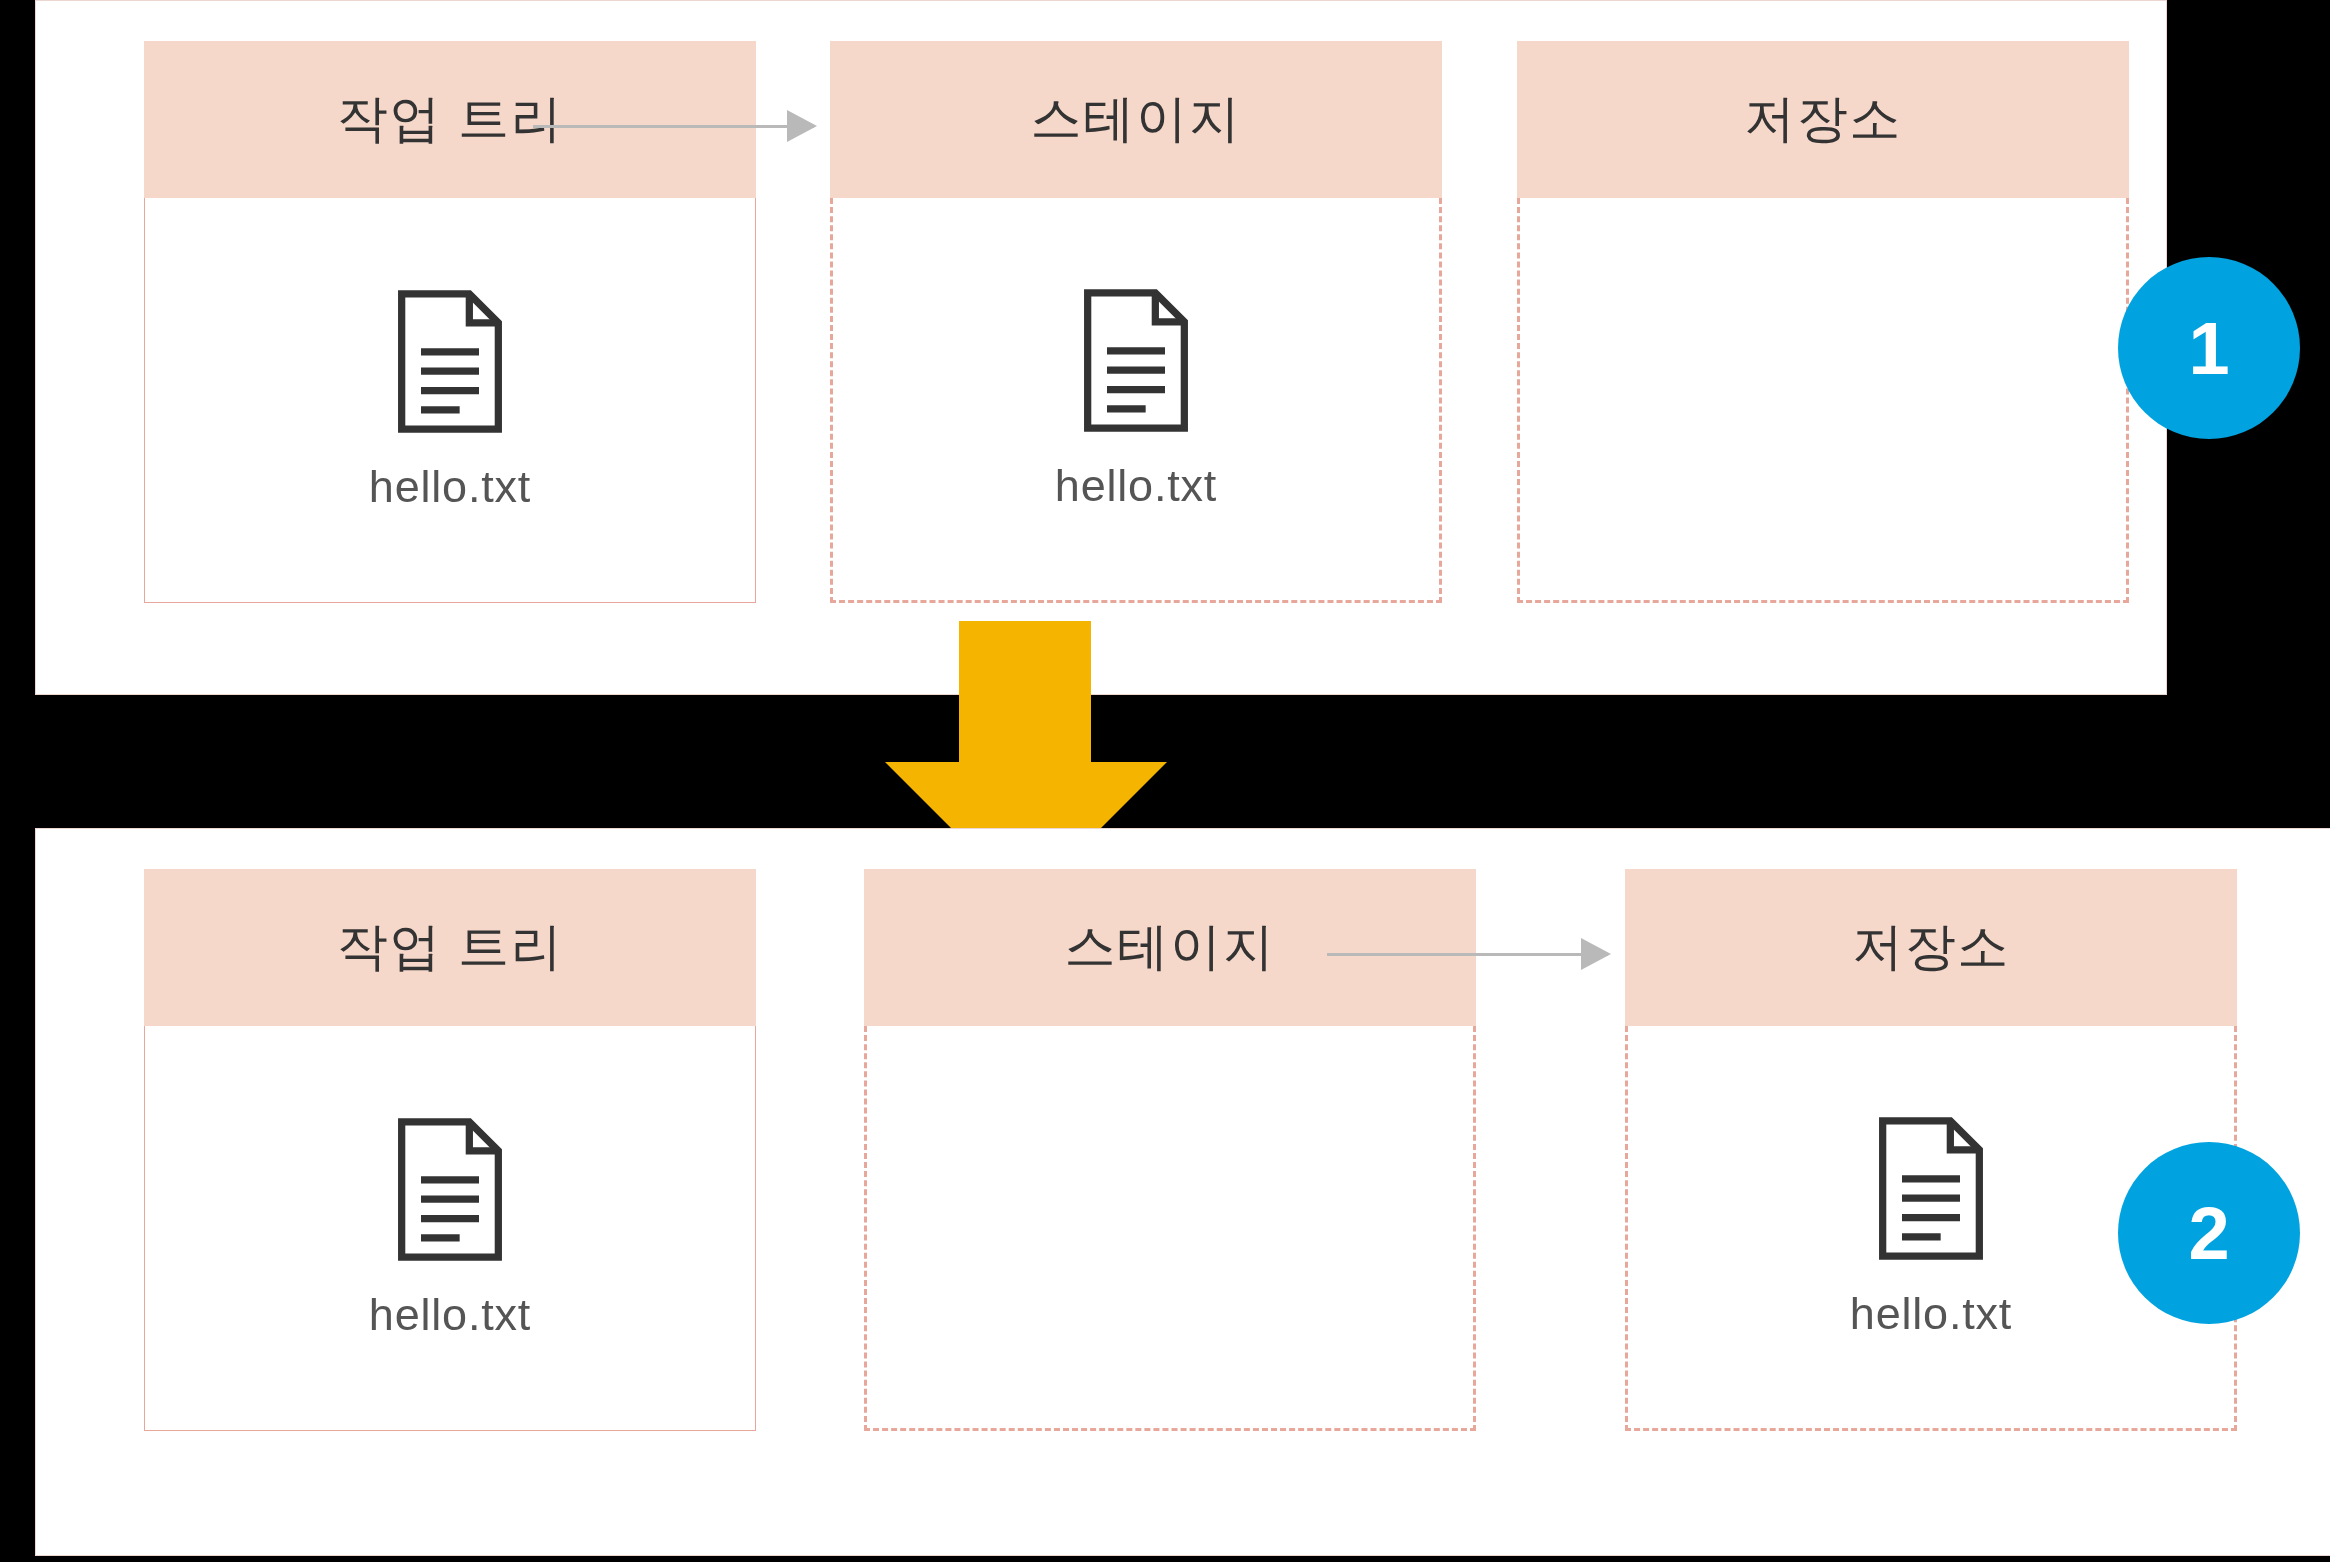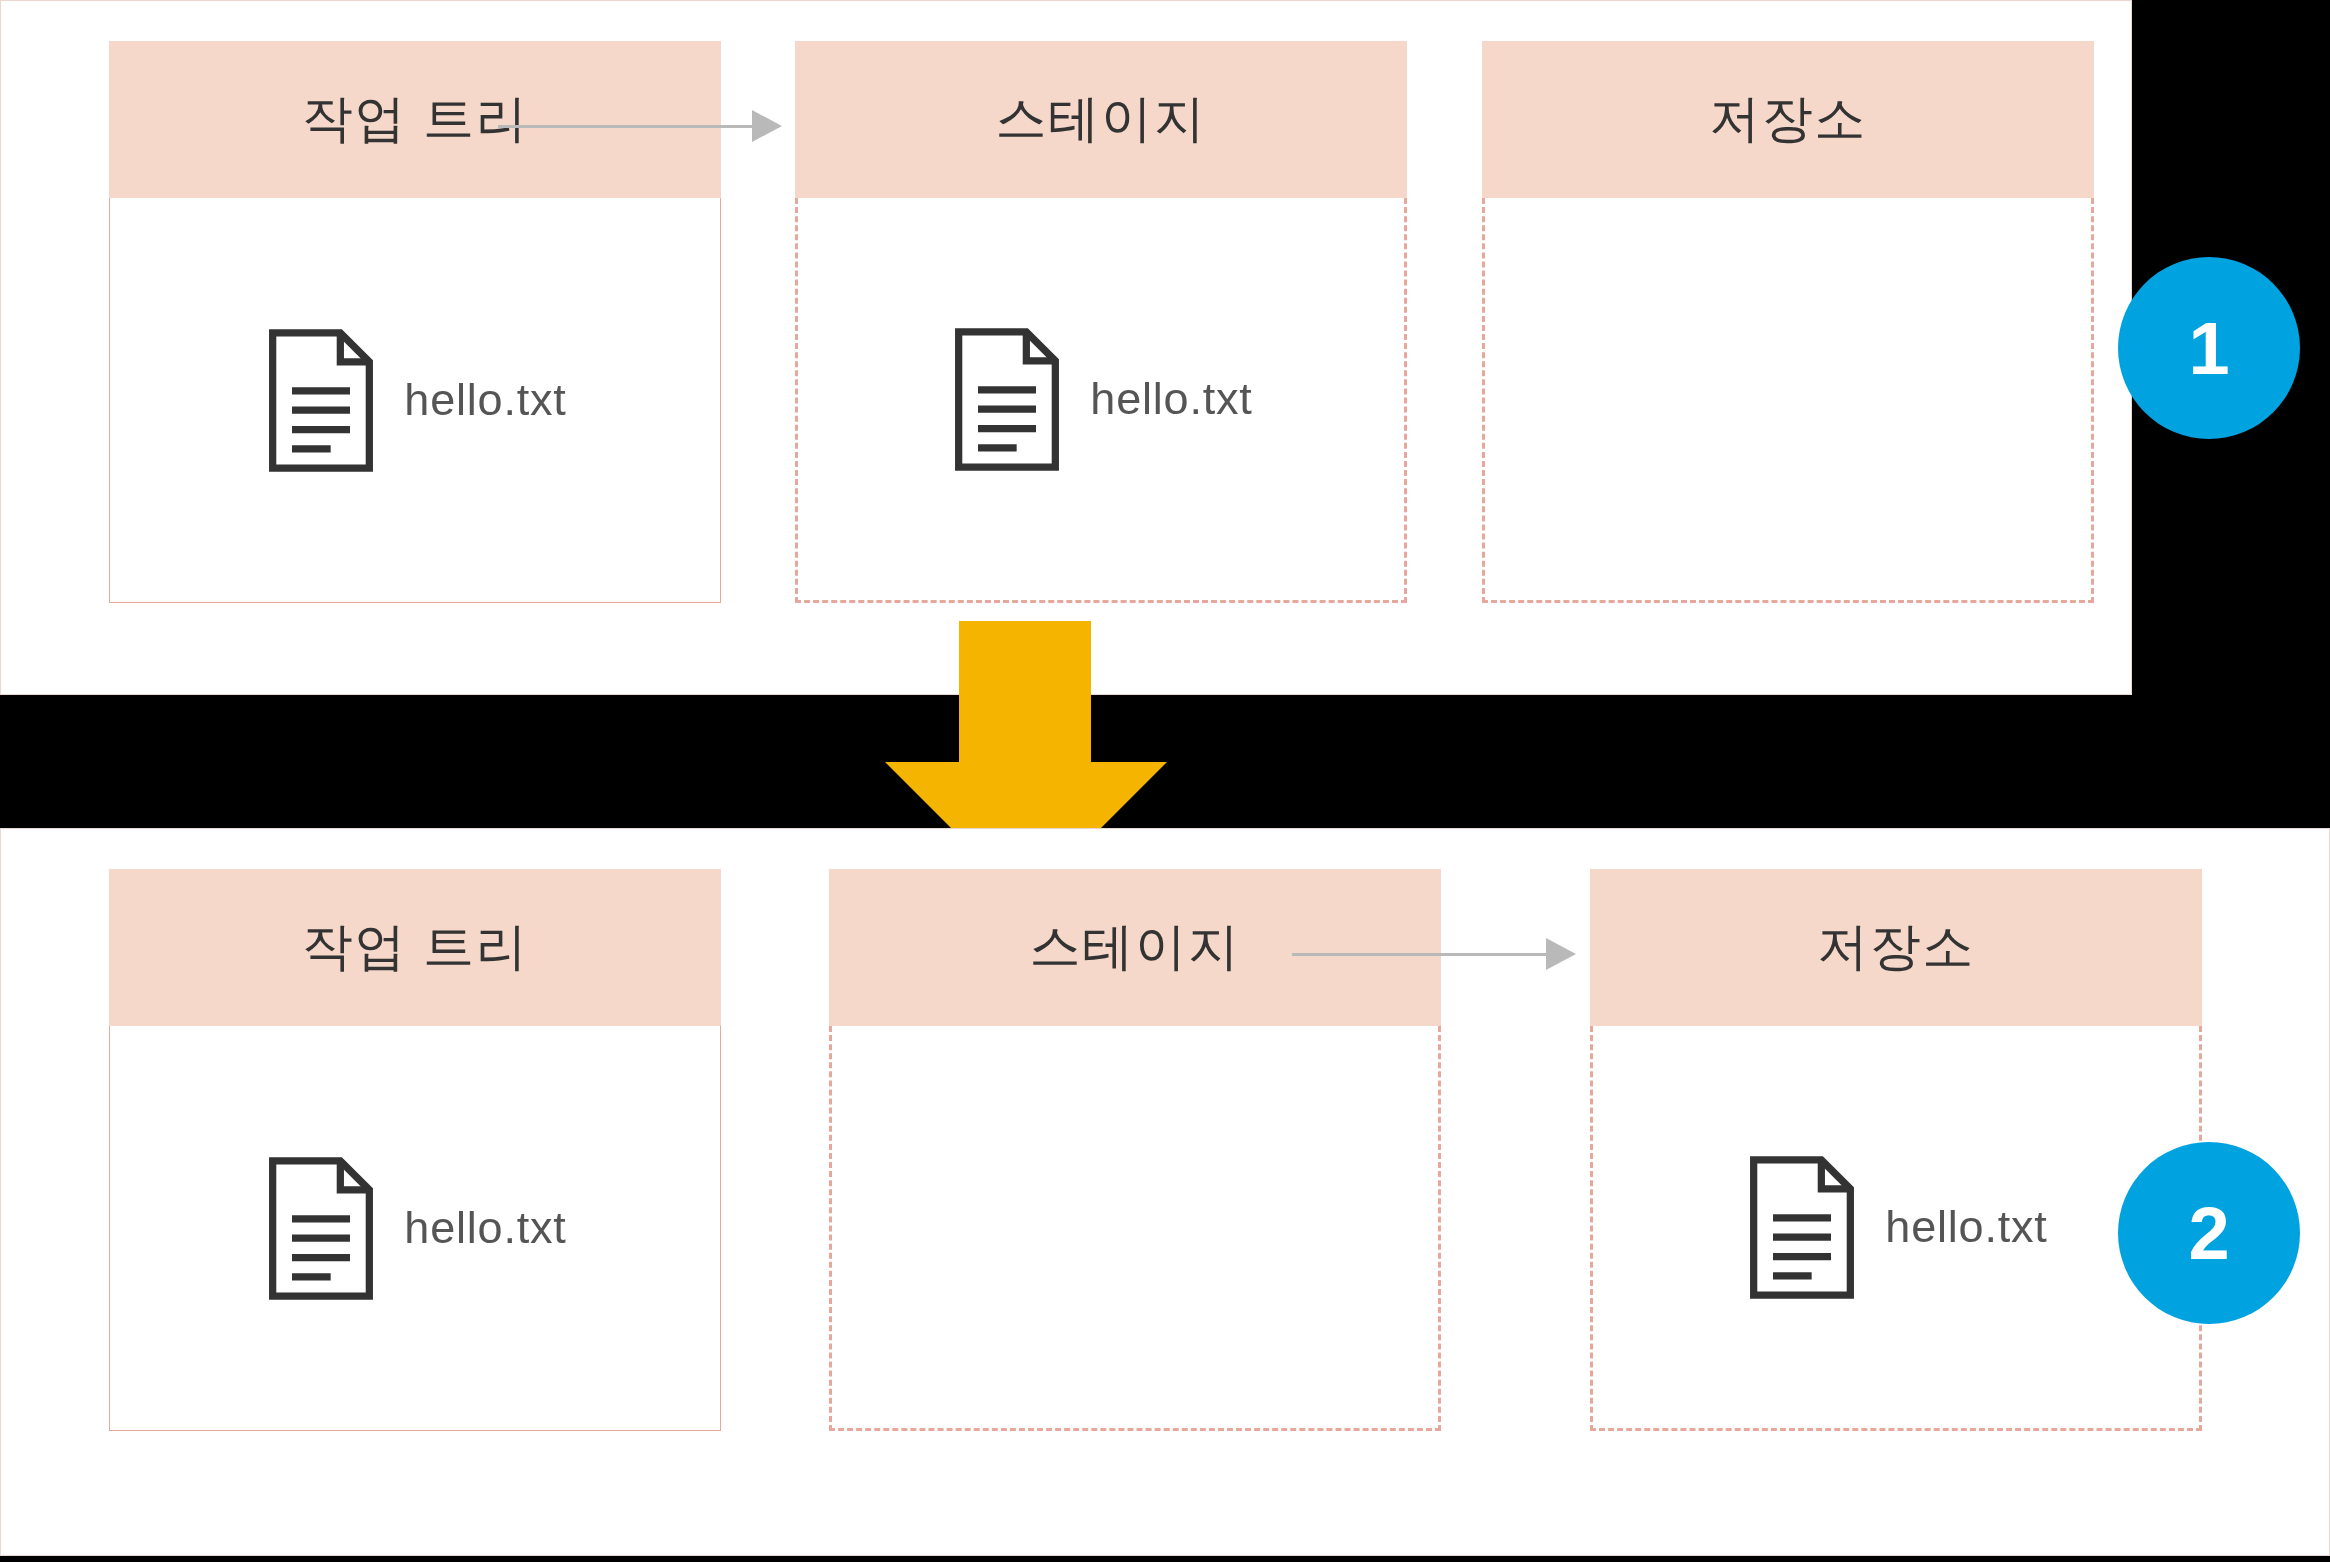--- a/index.html
+++ b/index.html
@@ -7,20 +7,21 @@
     font-family: "Malgun Gothic", "Apple SD Gothic Neo", sans-serif;
     background: #000;
     width: 2330px;
     height: 1562px;
     position: relative;
   }
   .panel {
     position: absolute;
     background: #fff;
     border: 1.7px solid #ecd7d0;
+    margin-left: 35px;
   }
   .panel-1 { left: 0; top: 0; width: 2132px; height: 695px; }
   .panel-2 { left: 0; top: 828px; width: 2330px; height: 728px; }
 
   .col {
     position: absolute;
     top: 40px;
     width: 612px;
   }
   .col-header {
@@ -32,21 +33,21 @@
     font-size: 51px;
     color: #333;
     letter-spacing: 1.7px;
   }
   .col-body {
     height: 405px;
     border: 1.7px solid #e7a79a;
     border-top: none;
     background: #fff;
     display: flex;
-    flex-direction: row;
+    flex-direction: column;
     align-items: center;
     justify-content: center;
     gap: 25px;
   }
   .col-body.dashed { border-style: none dashed dashed dashed; border-width: 0 3.3px 3.3px 3.3px; }
   .col-body.solid  { border-style: none solid solid solid; }
 
   .file-label {
     font-size: 45px;
     color: #555;

